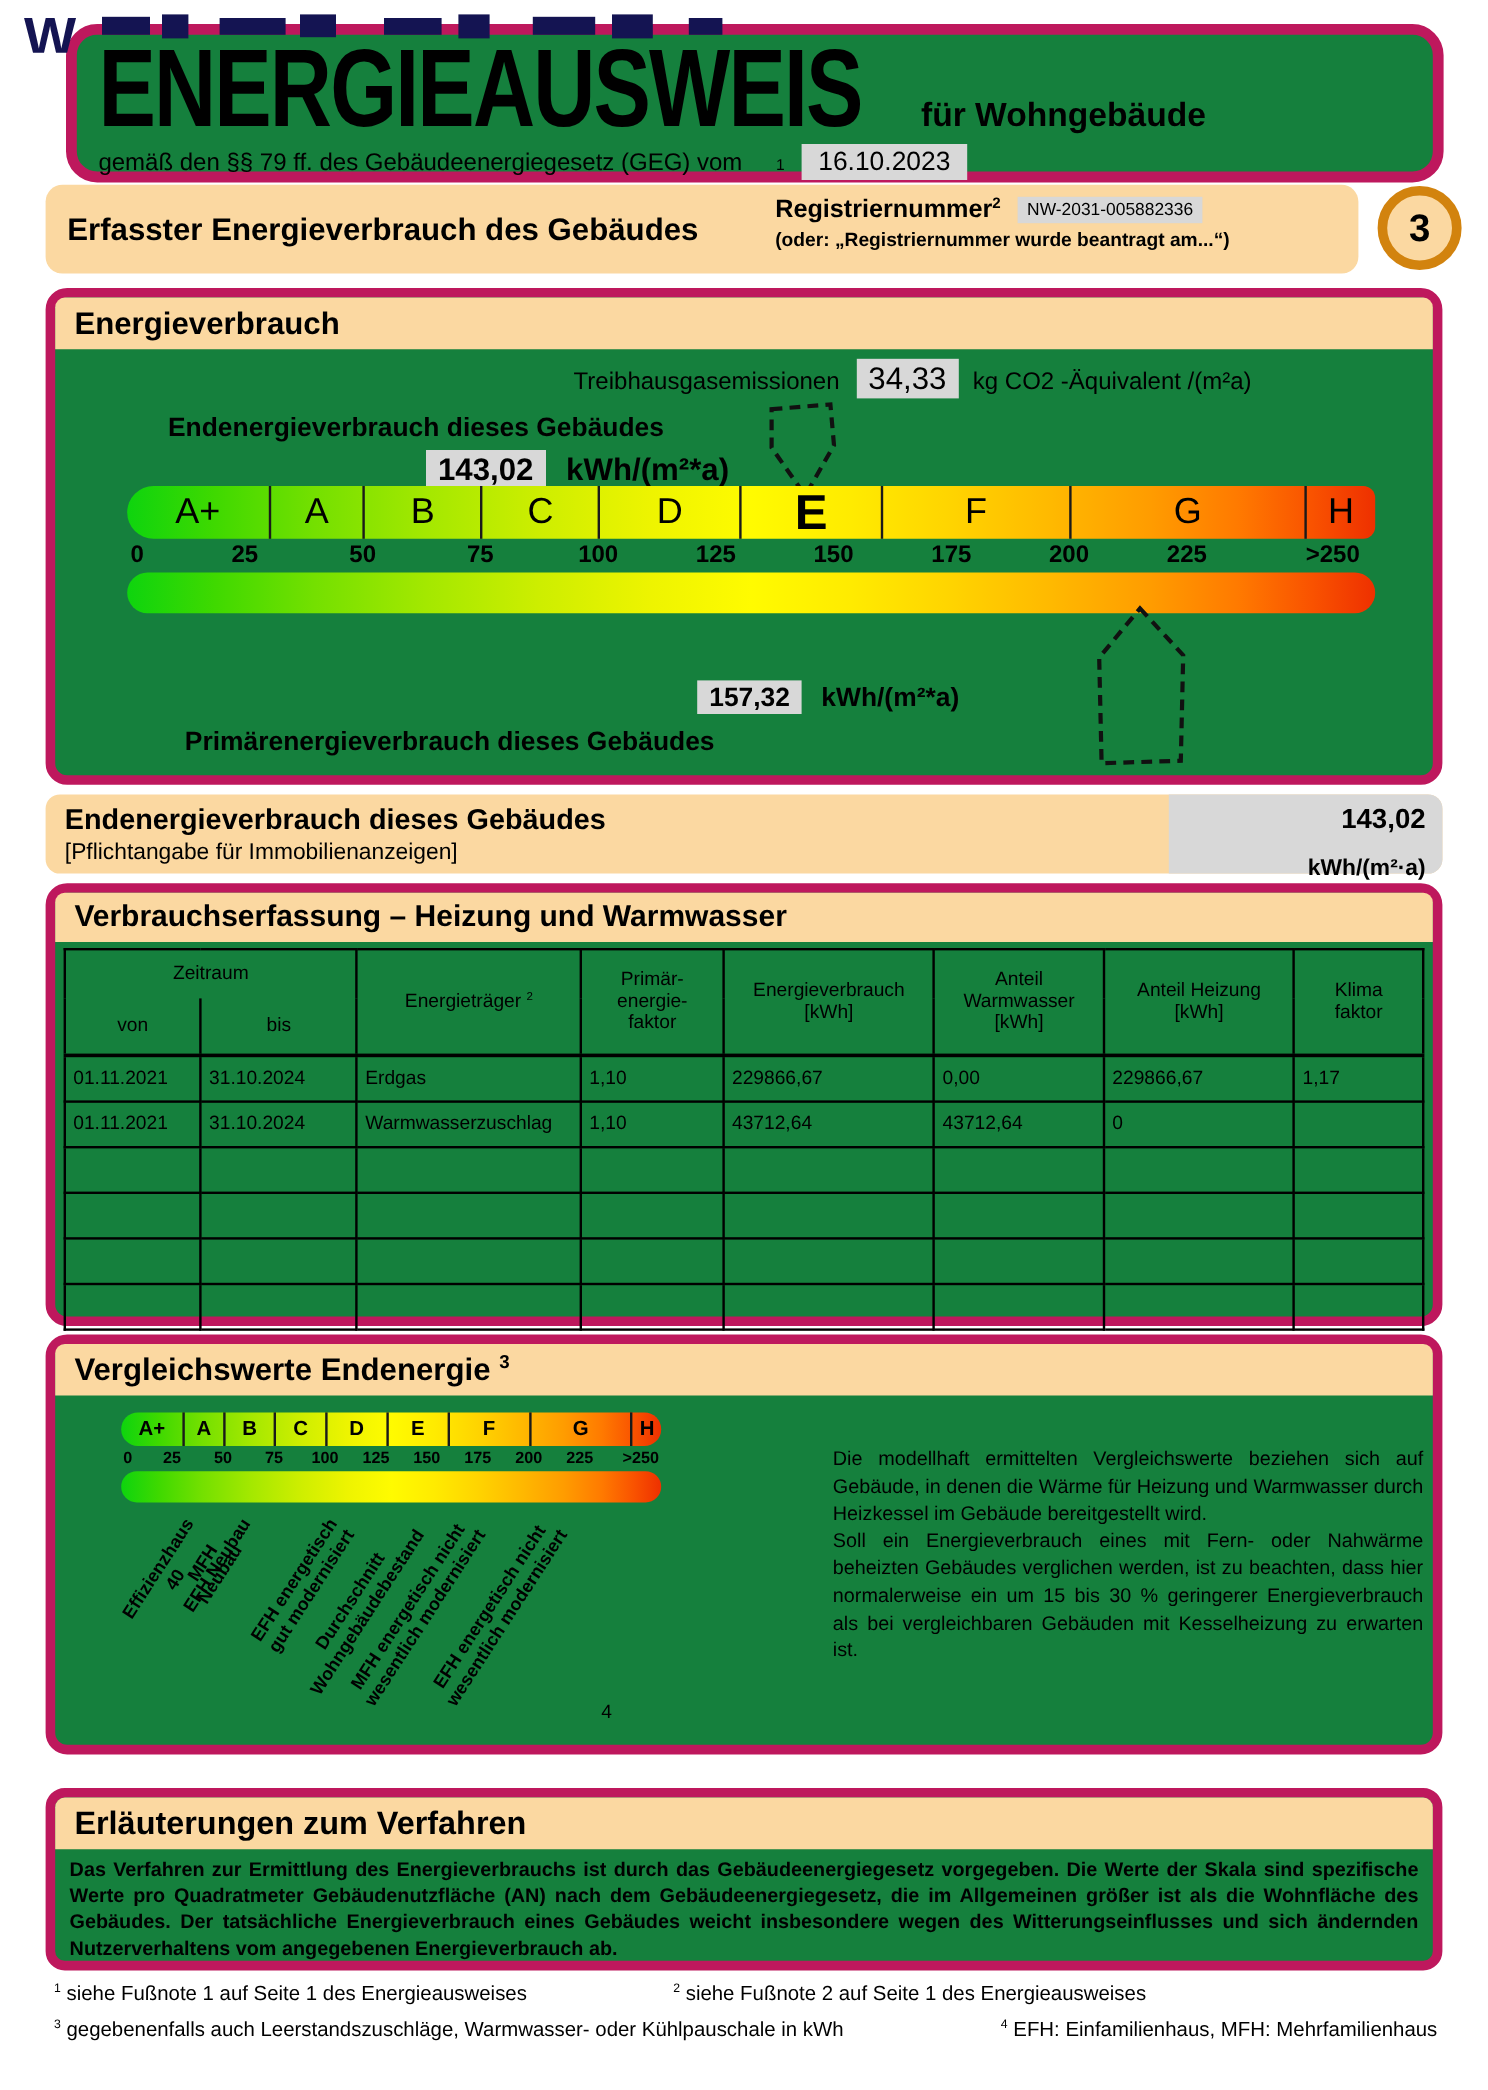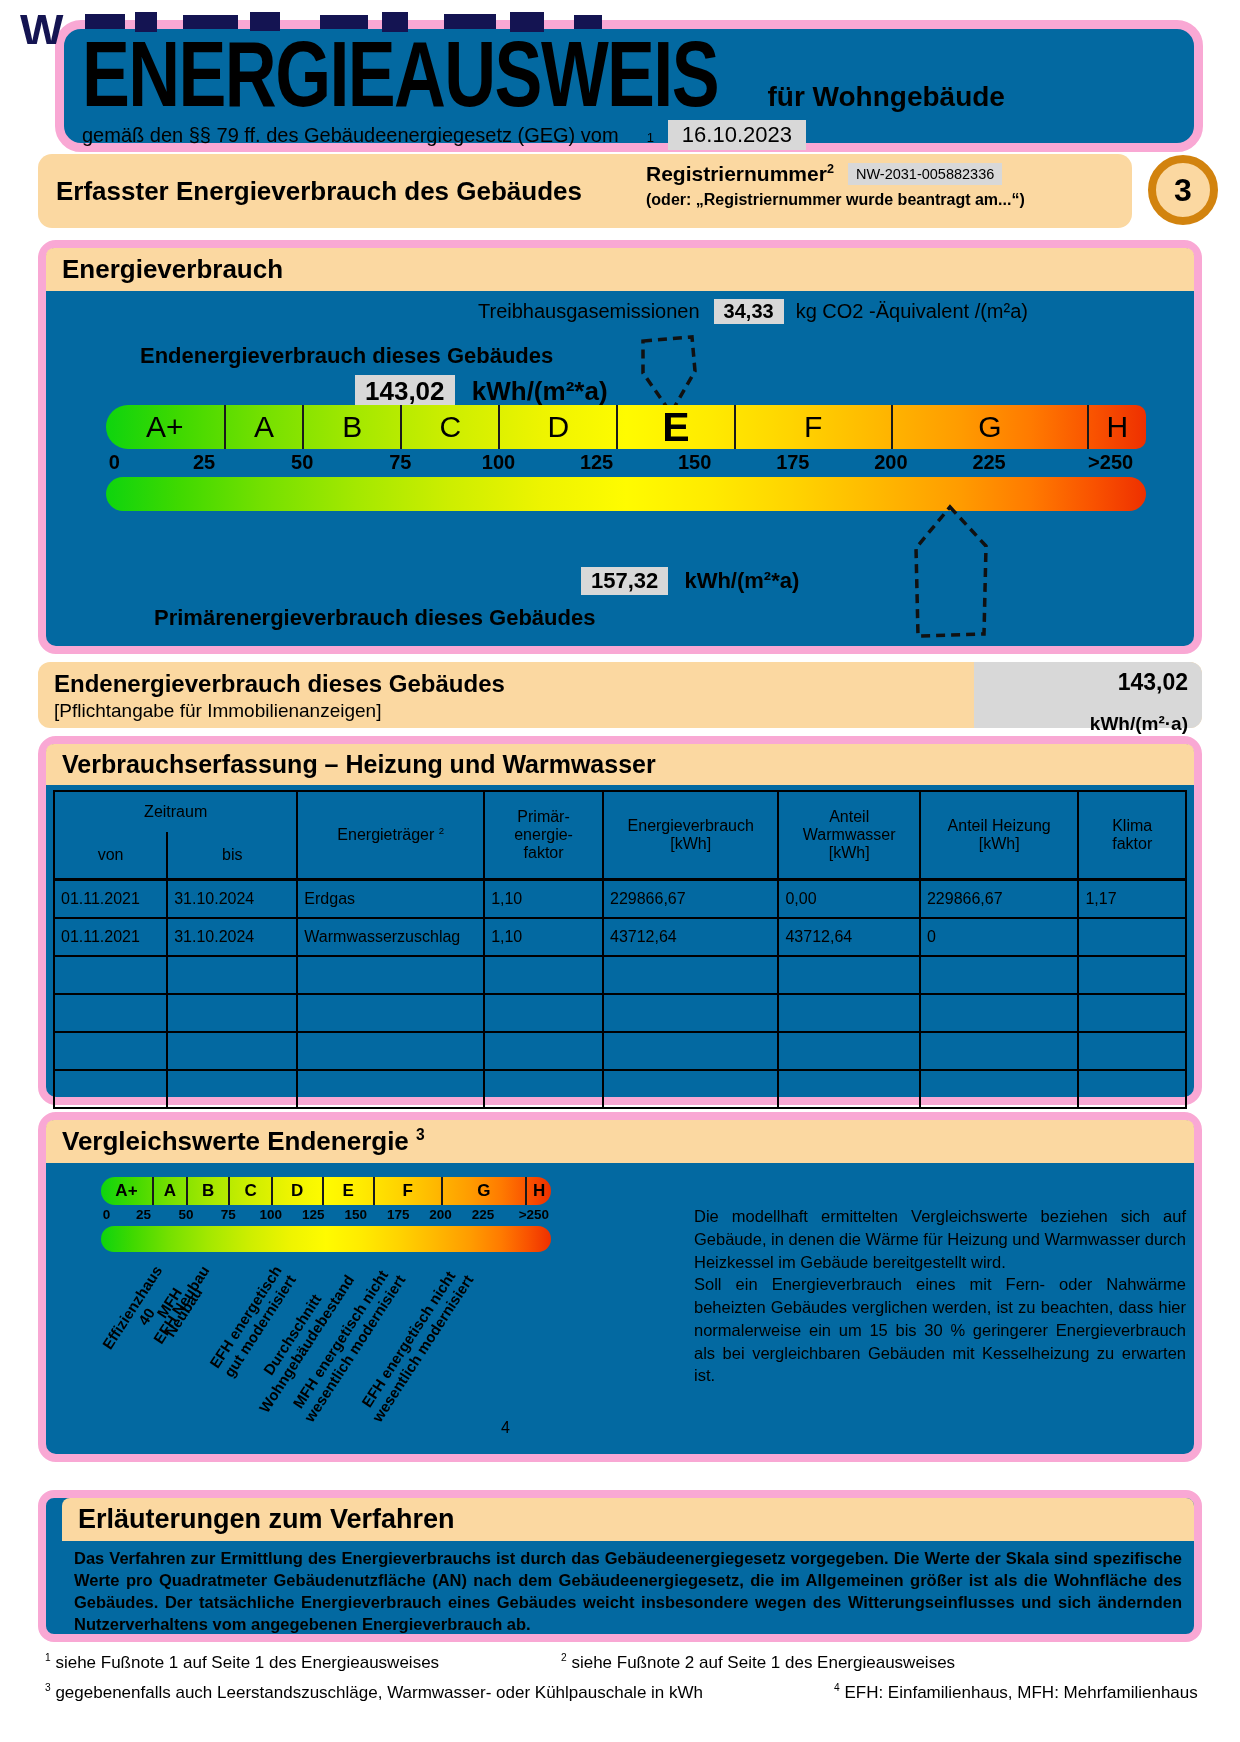--- a/index.html
+++ b/index.html
@@ -1,19 +1,19 @@
 <!DOCTYPE html>
 <html><head>
 <meta charset="utf-8">
 <style>
   html,body{margin:0;padding:0;background:#fff;}
   .page{position:relative;width:1240px;height:1742px;background:#fff;overflow:hidden;
         font-family:"Liberation Sans",sans-serif;color:#000;}
-  .card{position:absolute;box-sizing:border-box;background:#0369a1;
-        border:8px solid #f9a8d4;border-radius:18px;}
+  .card{position:absolute;box-sizing:border-box;background:#15803d;
+        border:8px solid #be185d;border-radius:18px;}
   .card-head{background:#FBD8A1;padding:6px 16px;font-weight:700;font-size:26px;
              border-radius:8px 8px 0 0;}
   .peach{background:#FBD8A1;}
   .graybox{background:#D8D8D8;display:inline-block;padding:1px 10px;}
   sup{font-size:0.6em;vertical-align:super;}
 
   
   .watermark{position:absolute;left:20px;top:4px;height:40px;width:780px;overflow:hidden;
              z-index:30;color:#141452;font-weight:700;font-size:46px;white-space:nowrap;}
   .watermark i{display:inline-block;background:#141452;vertical-align:top;}
@@ -38,21 +38,21 @@
   .reg-num{background:#D8D8D8;font-size:14.5px;padding:3px 8px;margin-left:14px;}
   .erf-line2{font-size:16px;font-weight:600;margin-top:5px;}
   .page-circle{position:absolute;left:1148px;top:155px;width:70px;height:70px;box-sizing:border-box;
                border:8px solid #D2830E;border-radius:50%;background:#FBD8A1;
                display:flex;align-items:center;justify-content:center;font-weight:700;font-size:32px;}
 
   
   .energy-card{left:38px;top:240px;width:1164px;height:414px;}
   .energy-body{position:relative;height:352px;}
   .ghg-row{position:absolute;left:432px;top:8px;display:flex;align-items:baseline;font-size:20px;}
-  .ghg-val{font-weight:700;font-size:20px;margin-left:14px;}
+  .ghg-val{font-weight:400;font-size:26px;margin-left:14px;}
   .ghg-unit{margin-left:12px;}
   .end-label{position:absolute;left:94px;top:52px;font-weight:700;font-size:22px;}
   .end-value{position:absolute;left:309px;top:84px;font-weight:700;font-size:26px;}
   .unit-after{margin-left:10px;font-weight:700;}
   .arrow-down{position:absolute;left:582px;top:44px;}
   .arrow-up{position:absolute;left:858px;top:211px;}
   .scale{position:absolute;left:60px;top:114px;width:1040px;}
   .band{position:relative;display:flex;height:44px;border-radius:22px 10px 10px 22px;
         background:linear-gradient(90deg,#0ed40e 0%,#3fd900 7%,#74e000 15%,#a4e800 24%,#cdee00 33%,#eef400 42%,#fffb00 50%,#ffeb00 58%,#ffd400 66%,#ffb900 74%,#ff9c00 82%,#ff7a00 89%,#f95200 95%,#ee3000 100%);}
   .seg{flex:none;display:flex;align-items:center;justify-content:center;
@@ -103,21 +103,21 @@
         background:linear-gradient(90deg,#0ed40e 0%,#3fd900 7%,#74e000 15%,#a4e800 24%,#cdee00 33%,#eef400 42%,#fffb00 50%,#ffeb00 58%,#ffd400 66%,#ffb900 74%,#ff9c00 82%,#ff7a00 89%,#f95200 95%,#ee3000 100%);}
   .labels-area{position:absolute;left:55px;top:96px;width:520px;height:190px;}
   .rot-label{position:absolute;top:4px;font-size:15px;font-weight:600;line-height:1.12;
              white-space:pre-line;text-align:center;transform:rotate(-57deg);transform-origin:100% 0;}
   .marker4{position:absolute;left:455px;top:256px;font-size:16px;}
   .compare-text{position:absolute;left:648px;top:42px;width:492px;font-size:16.5px;
                 text-align:justify;line-height:1.38;}
   .compare-text p{margin:0;}
 
   
-  .explain-card{left:38px;top:1490px;width:1164px;height:152px;border-radius:16px;padding-left:16px;}
+  .explain-card{left:38px;top:1490px;width:1164px;height:152px;border-radius:16px;}
   .explain-card .card-head{font-size:27px;}
   .explain-body{padding:6px 12px;font-size:16.5px;font-weight:700;text-align:justify;line-height:1.34;}
 
   
   .footnotes{position:absolute;left:45px;top:1652px;width:1160px;font-size:17px;}
   .fn-line{position:relative;height:30px;}
   .fn{white-space:nowrap;text-align:center;}
   .fn-abs1{position:absolute;left:516px;top:0;}
   .fn-abs2{position:absolute;left:789px;top:0;}
 </style>

